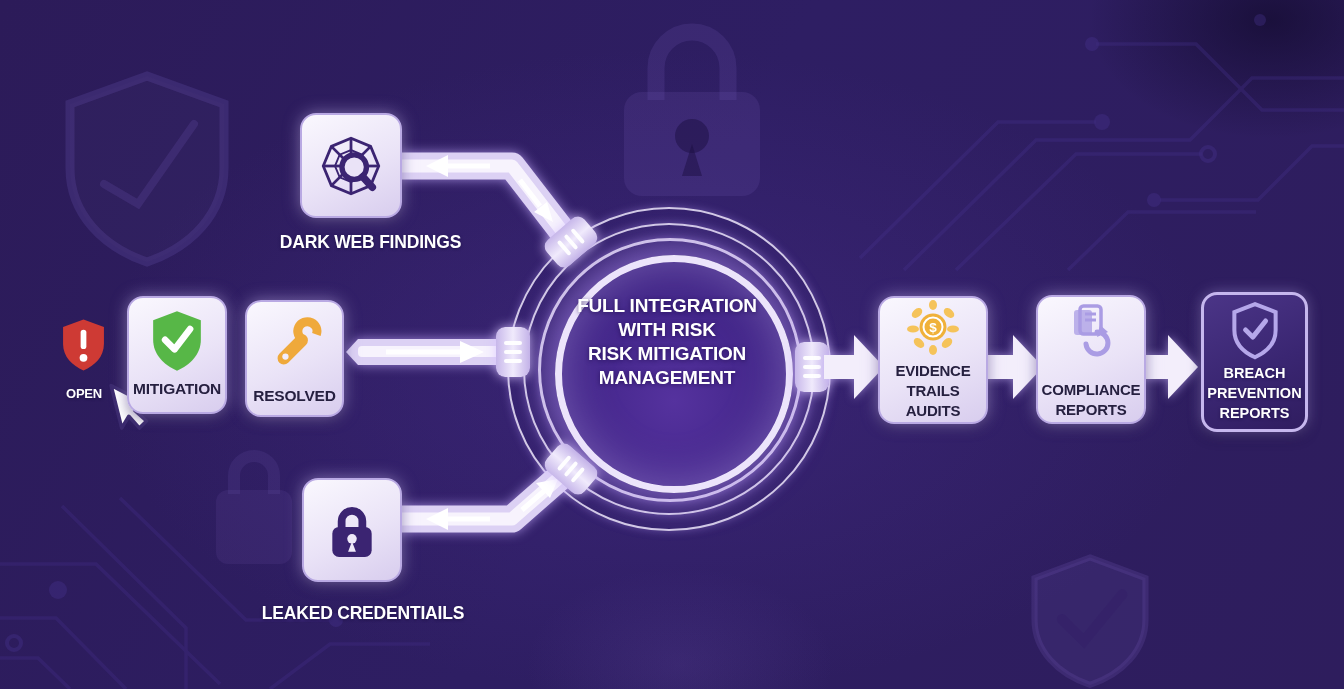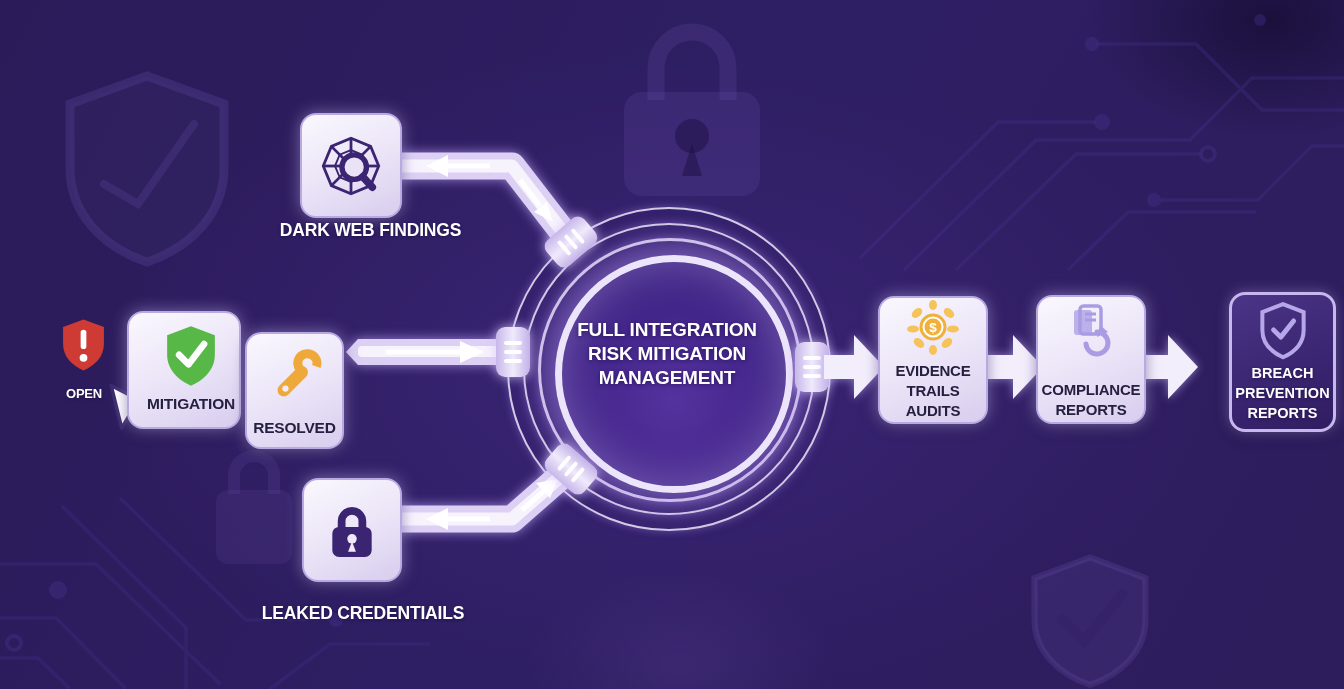--- a/index.html
+++ b/index.html
@@ -119,22 +119,23 @@
 
   <svg class="wm" style="left:202px; top:432px;" width="104" height="148" viewBox="0 0 104 148">
     <path d="M32 62 V44 a20 20 0 0 1 40 0 V62" fill="none" stroke="rgba(130,104,196,0.14)" stroke-width="12"></path>
     <rect x="14" y="58" width="76" height="74" rx="12" fill="rgba(130,104,196,0.13)"></rect>
   </svg>
 
   <div class="ring" style="left:507px; top:207px; width:320px; height:320px;"></div>
   <div class="ring" style="left:523px; top:223px; width:288px; height:288px;"></div>
   <div class="ring" style="left:538px; top:238px; width:258px; height:258px; border-width:3px;"></div>
   <div class="core" style="left:555px; top:255px; width:224px; height:224px;"></div>
-  <div class="core-text" style="left:557px; top:318px; width:220px;">
+  <div class="core-text" style="left:557px; top:294px; width:220px;">
     <span>FULL INTEGRATION</span>
+    <span>WITH RISK</span>
     <span>RISK MITIGATION</span>
     <span>MANAGEMENT</span>
   </div>
 
   <svg class="pipe" style="left:390px; top:140px;" width="210" height="130" viewBox="0 0 210 130">
     <path d="M6 26 L122 26 L176 96" fill="none" stroke="#dcd1f4" stroke-width="27" stroke-linejoin="round"></path>
     <path d="M6 26 L122 26 L176 96" fill="none" stroke="#f7f3fd" stroke-width="13" stroke-linejoin="round"></path>
     <g stroke="#ffffff" fill="#ffffff">
       <line x1="100" y1="26" x2="58" y2="26" stroke-width="5"></line>
       <polygon points="36,26 58,15 58,37" stroke="none"></polygon>
@@ -199,42 +200,42 @@
           <line x1="30" y1="30" x2="11.6" y2="48.4"></line>
         <line x1="30" y1="30" x2="4" y2="30"></line>
           <line x1="30" y1="30" x2="11.6" y2="11.6"></line>
         <line x1="30" y1="30" x2="30" y2="4"></line>
           <line x1="30" y1="30" x2="48.4" y2="11.6"></line>
       </g>
       <circle cx="33" cy="31" r="11.5" fill="#eae3f7" stroke="#3b2472" stroke-width="5"></circle>
       <line x1="41" y1="40" x2="50" y2="50" stroke="#3b2472" stroke-width="7" stroke-linecap="round"></line>
     </svg>
   </div>
-  <div class="white-label" style="left:258px; top:220px; width:225px;">DARK WEB FINDINGS</div>
+  <div class="white-label" style="left:258px; top:232px; width:225px;">DARK WEB FINDINGS</div>
 
   <svg class="abs" style="left:60px; top:317px;" width="47" height="56" viewBox="0 0 46 52">
     <path d="M23 1 L43 8.5 V25 C43 37.5 34 46 23 51 C12 46 3 37.5 3 25 V8.5 Z" fill="#ce3a34"></path>
     <rect x="20.2" y="11" width="5.6" height="19" rx="2.8" fill="#ffffff"></rect>
     <circle cx="23" cy="38.5" r="3.8" fill="#ffffff"></circle>
   </svg>
   <div class="white-label" style="left:44px; top:386px; width:80px; font-size:13px;">OPEN</div>
 
   <svg class="abs" style="left:104px; top:382px;" width="52" height="52" viewBox="0 0 44 44">
     <path d="M6 3 L15 39 L21 29 L30 39 L36 33 L26 24 L37 19 Z" fill="#ffffff" stroke="#3b2a6e" stroke-width="3" stroke-linejoin="round"></path>
   </svg>
 
-  <div class="node" style="left:127px; top:311px; width:96px; height:114px; gap:7px;padding-left:14px;">
+  <div class="node" style="left:127px; top:296px; width:96px; height:114px; gap:7px;">
     <svg width="58" height="62" viewBox="0 0 46 52">
       <path d="M23 1 L43 8.5 V25 C43 37.5 34 46 23 51 C12 46 3 37.5 3 25 V8.5 Z" fill="#57b747"></path>
       <path d="M13 25 L21 33 L34 16" fill="none" stroke="#ffffff" stroke-width="5.5" stroke-linecap="round" stroke-linejoin="round"></path>
     </svg>
     <div class="node-label-in">MITIGATION</div>
   </div>
 
-  <div class="node" style="left:245px; top:300px; width:95px; height:113px; gap:20px;margin-top:32px;">
+  <div class="node" style="left:245px; top:300px; width:95px; height:113px; gap:20px;">
     <svg width="54" height="56" viewBox="0 0 48 48">
       <line x1="14" y1="42" x2="30" y2="26" stroke="#efa93b" stroke-width="11" stroke-linecap="round"></line>
       <circle cx="35" cy="18" r="8.5" fill="none" stroke="#efa93b" stroke-width="8" stroke-dasharray="39 15" transform="rotate(115 35 18)"></circle>
       <circle cx="15.5" cy="40.5" r="2.8" fill="#f2edfb"></circle>
     </svg>
     <div class="node-label-in">RESOLVED</div>
   </div>
 
   <div class="node" style="left:302px; top:478px; width:96px; height:100px;">
     <svg width="58" height="60" viewBox="0 0 56 56">
@@ -286,21 +287,21 @@
       <line x1="23" y1="20" x2="34" y2="20" stroke="#aa9ce4" stroke-width="3"></line>
       <path d="M24 44 a11 11 0 1 0 11 -12" fill="none" stroke="#aa9ce4" stroke-width="5" stroke-linecap="round"></path>
       <polygon points="38,25 46,32 35,37" fill="#aa9ce4"></polygon>
     </svg>
     <div class="node-label-in dark-lines" style="font-size:15px;">
       <span>COMPLIANCE</span>
       <span>REPORTS</span>
     </div>
   </div>
 
-  <div class="node dark" style="left:1229px; top:292px; width:101px; height:134px; gap:3px;">
+  <div class="node dark" style="left:1201px; top:292px; width:101px; height:134px; gap:3px;">
     <svg width="54" height="58" viewBox="0 0 46 52">
       <path d="M23 2 L41.5 9 V25 C41.5 37 33 45 23 49.5 C13 45 4.5 37 4.5 25 V9 Z" fill="none" stroke="#b5a7ea" stroke-width="3.6"></path>
       <path d="M14.5 25 L21 31.5 L32.5 17" fill="none" stroke="#b5a7ea" stroke-width="4.4" stroke-linecap="round" stroke-linejoin="round"></path>
     </svg>
     <div class="breach-text">
       <span>BREACH</span>
       <span>PREVENTION</span>
       <span>REPORTS</span>
     </div>
   </div>

